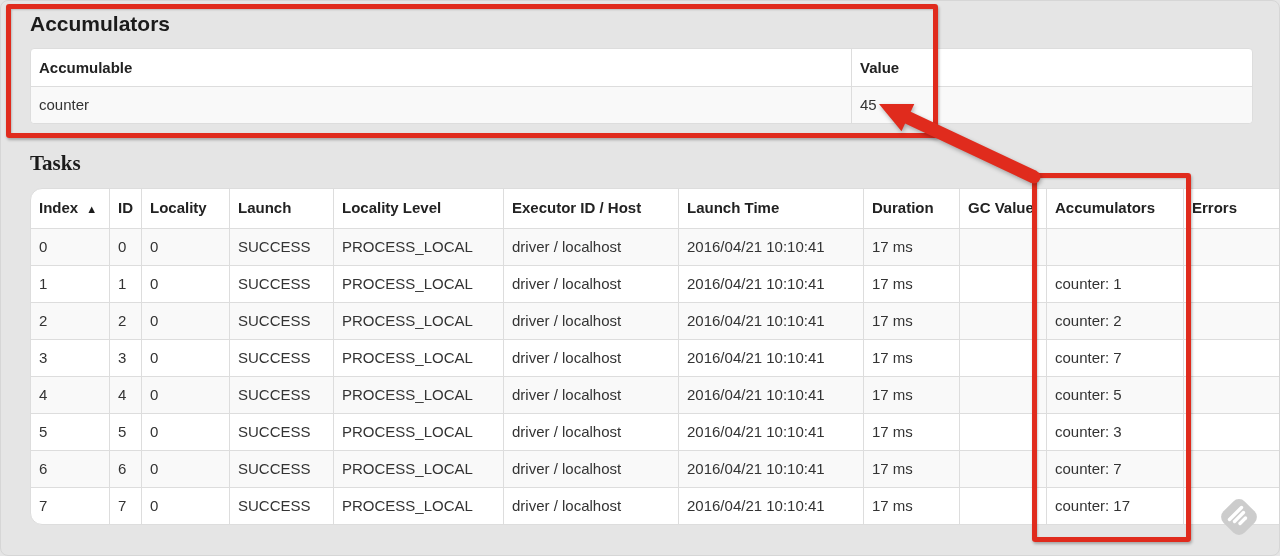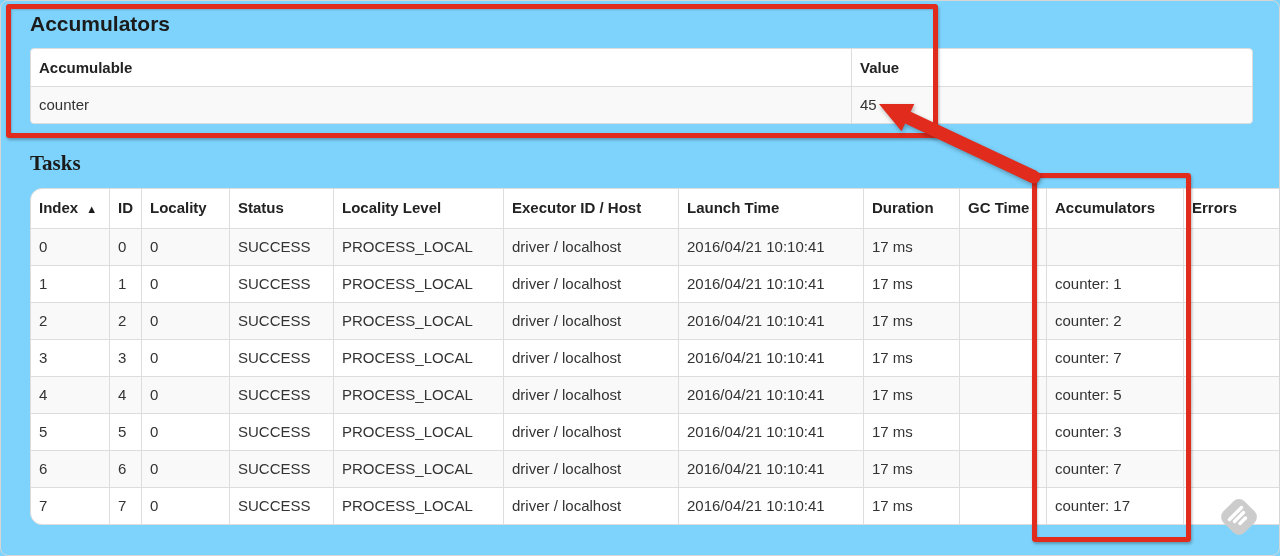--- a/index.html
+++ b/index.html
@@ -5,21 +5,21 @@
   :root{
     --anno:#e02b1d;
     --border:#dddddd;
     --stripe:#f9f9f9;
     --text:#333333;
   }
   *{box-sizing:border-box;}
   html,body{margin:0;padding:0;background:#fff;}
   .screen{
     position:relative;width:1280px;height:556px;overflow:hidden;
-    background:#7dd3fc;color:var(--text);
+    background:#e5e5e5;color:var(--text);
     font-family:"Liberation Sans","DejaVu Sans",sans-serif;
   }
   .frame{
     position:absolute;inset:0;border:1px solid #d6d6d6;border-radius:8px;
     pointer-events:none;z-index:30;
   }
   h4{margin:0;font-size:21px;line-height:24px;font-weight:bold;color:#1b1b1b;}
   #acc-heading{position:absolute;left:30px;top:12px;}
   #tasks-heading{position:absolute;left:30px;top:151px;font-family:Liberation Serif, serif;}
 
@@ -103,26 +103,26 @@
         <col class="c-accum">
         <col>
     </colgroup>
     <thead>
       <tr>
         <th>
           <span>Index</span><span class="sort">▲</span>
         </th>
         <th>ID</th>
         <th>Locality</th>
-        <th>Status</th>
+        <th>Launch</th>
         <th>Locality Level</th>
         <th>Executor ID / Host</th>
         <th>Launch Time</th>
         <th>Duration</th>
-        <th>GC Time</th>
+        <th>GC Value</th>
         <th>Accumulators</th>
         <th>Errors</th>
       </tr>
     </thead>
     <tbody>
         <tr>
       <td>0</td>
       <td>0</td>
       <td>0</td>
       <td>SUCCESS</td>

